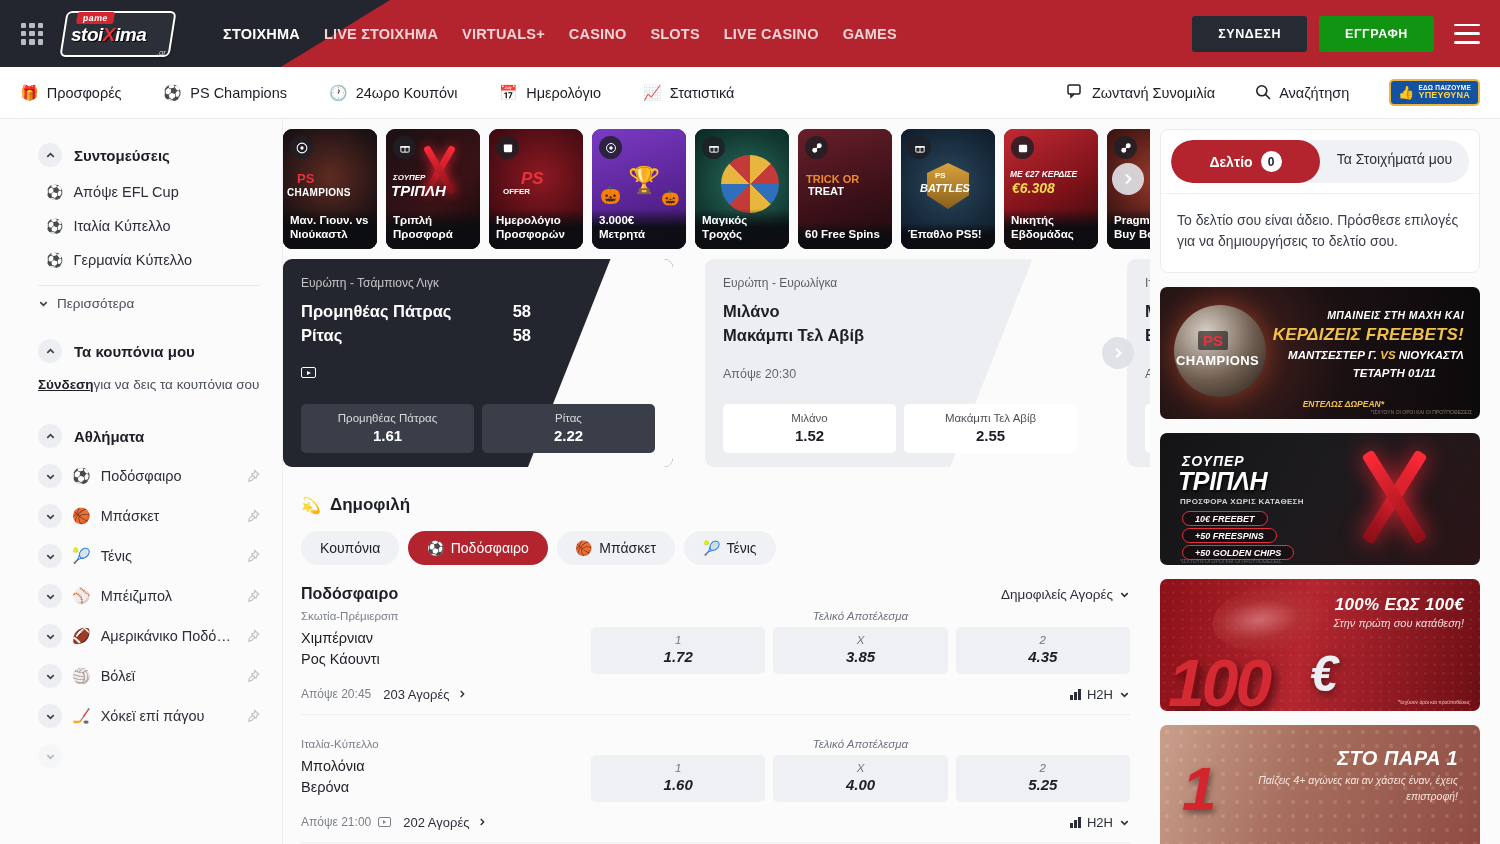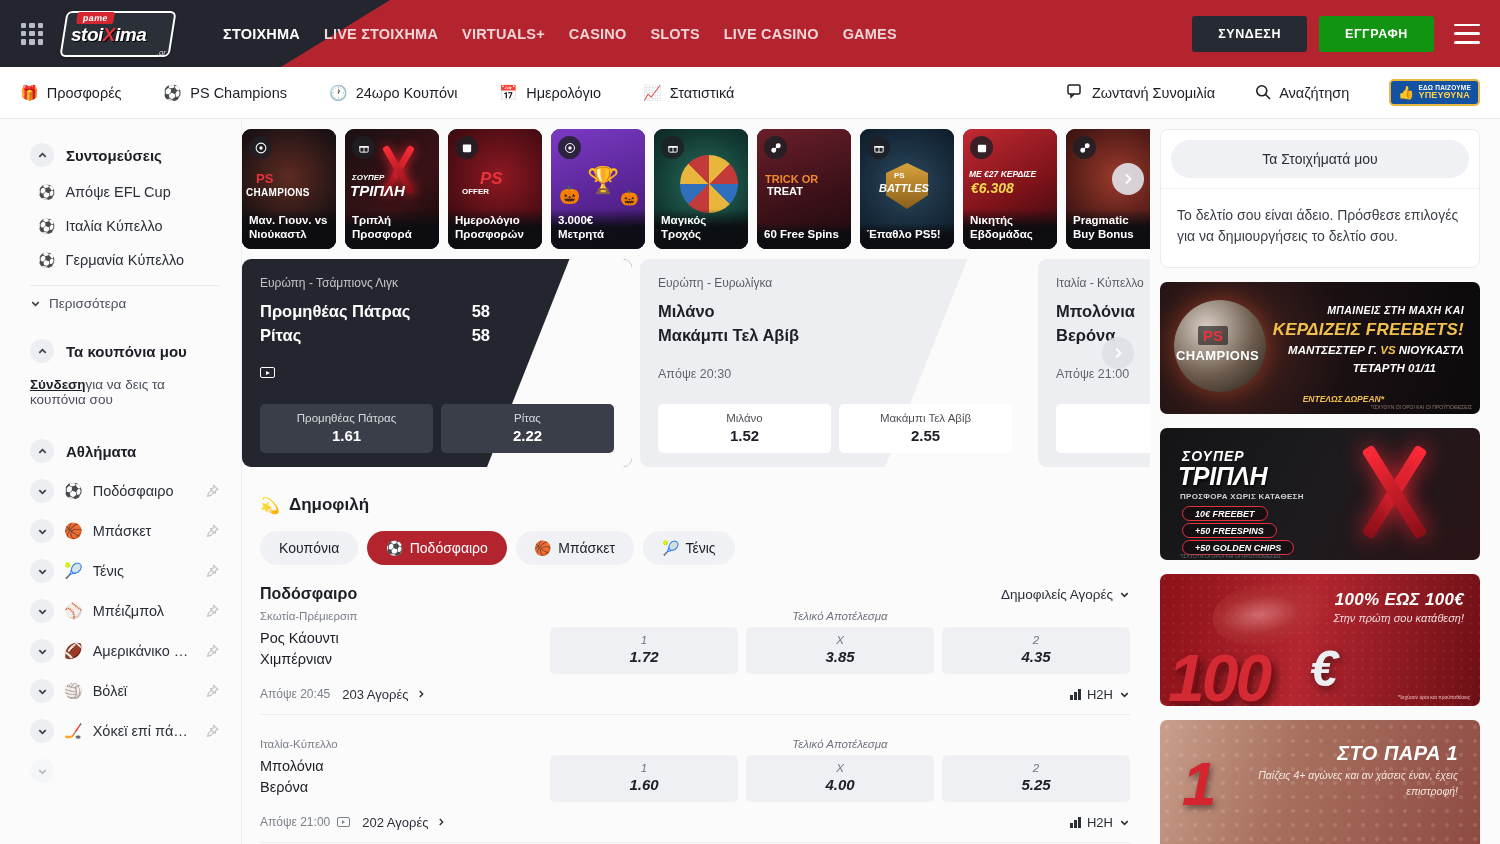--- a/index.html
+++ b/index.html
@@ -49,21 +49,21 @@
     border-radius: 5px; padding: 3px 7px; cursor: pointer; }
   .resp-badge .thumb { font-size: 13px; }
   .resp-badge .rb-txt { display: flex; flex-direction: column; line-height: 1.1; }
   .resp-badge .rb1 { font-size: 6.5px; color: #fff; font-weight: bold; letter-spacing: .2px; }
   .resp-badge .rb2 { font-size: 9px; color: #ffd24d; font-weight: bold; letter-spacing: .2px; }
 
   
   .layout { display: flex; height: calc(844px - 67px - 52px); }
 
   
-  .sidebar { width: 242px; background: #fbfbfc; border-right: 1px solid #eceef1; padding: 16px 0 0 8px; overflow: hidden; flex-shrink: 0; }
+  .sidebar { width: 283px; background: #fbfbfc; border-right: 1px solid #eceef1; padding: 16px 0 0 16px; overflow: hidden; flex-shrink: 0; }
   .side-section-head { display: flex; align-items: center; gap: 12px; padding: 8px 22px 8px 22px; cursor: pointer; }
   .chev-circle { width: 24px; height: 24px; border-radius: 50%; background: #eceef2; display: flex; align-items: center; justify-content: center; flex-shrink: 0; }
   .chev-circle svg { width: 11px; height: 11px; }
   .side-section-title { font-size: 15px; font-weight: bold; color: #1c1f26; }
   .side-link { display: flex; align-items: center; gap: 10px; padding: 9px 22px 9px 30px; font-size: 14.5px; color: #2b2f38; cursor: pointer; }
   .side-link .emo { font-size: 14px; }
   .side-divider { height: 1px; background: #e8eaee; margin: 8px 22px 0 22px; }
   .side-more { display: flex; align-items: center; gap: 8px; padding: 10px 22px; font-size: 13.5px; color: #4a4f59; cursor: pointer; }
   .side-more svg { width: 11px; height: 11px; }
   .side-login-line { padding: 6px 22px 14px 22px; font-size: 13.5px; color: #4a4f59; }
@@ -88,21 +88,21 @@
   .promo-art { position: absolute; inset: 0; }
   .carousel-arrow { position: absolute; width: 32px; height: 32px; border-radius: 50%;
     background: rgba(222,224,229,.92); display: flex; align-items: center; justify-content: center; cursor: pointer; z-index: 6; }
   .carousel-arrow svg { width: 14px; height: 14px; fill: #fff; }
 
   .live-strip { display: flex; gap: 8px; padding: 10px 0 0 0; position: relative; }
   .live-card { width: 390px; height: 208px; border-radius: 9px; padding: 17px 18px; flex-shrink: 0; position: relative; overflow: hidden; cursor: pointer; }
   .live-card.dark { background: #23262e; color: #fff; }
   .live-card.dark::after { content: ""; position: absolute; right: -5px; top: 0; width: 150px; height: 100%;
     background: #fbfbfc; clip-path: polygon(55% 0, 100% 0, 100% 100%, 0 100%); }
-  .live-card.light { background: #edeef1; color: #1c1f26; }
+  .live-card.light { background: #edeef1; color: #1c1f26; margin-left: 24px; }
   .live-card.light::after { content: ""; position: absolute; right: -5px; top: 0; width: 150px; height: 100%;
     background: #fbfbfc; clip-path: polygon(55% 0, 100% 0, 100% 100%, 0 100%); }
   .lc-league { font-size: 12px; opacity: .72; margin-bottom: 12px; position: relative; z-index: 2; }
   .lc-team-row { display: flex; justify-content: space-between; align-items: center; font-size: 16.5px; font-weight: bold;
     margin-bottom: 5px; position: relative; z-index: 2; max-width: 230px; }
   .lc-time { font-size: 12.5px; opacity: .68; margin-top: 22px; position: relative; z-index: 2; }
   .lc-tv { margin-top: 22px; position: relative; z-index: 2; width: 15px; height: 11px;
     border: 1.4px solid currentColor; border-radius: 2px; display: flex; align-items: center; justify-content: center; }
   .lc-tv i { border-left: 4px solid currentColor; border-top: 2.5px solid transparent; border-bottom: 2.5px solid transparent; }
   .lc-odds { position: absolute; left: 18px; right: 18px; bottom: 14px; display: flex; gap: 8px; z-index: 5; }
@@ -721,22 +721,22 @@
         <svg viewBox="0 0 12 12" fill="none" stroke="#2b2f38" stroke-width="1.7">
             <path d="M2.5 4.5L6 8l3.5-3.5"></path>
           </svg>
       </span>
     </div>
 
     <div class="match-row">
       <div class="match-top">
         <div class="match-left">
           <div class="match-league">Σκωτία-Πρέμιερσιπ</div>
+          <div class="match-team">Χιμπέρνιαν</div>
           <div class="match-team">Ρος Κάουντι</div>
-          <div class="match-team">Χιμπέρνιαν</div>
         </div>
         <div class="odds-wrap">
           <div class="market-name">Τελικό Αποτέλεσμα</div>
           <div class="odds-row">
             <div class="odd-box">
               <div class="odd-label">1</div>
               <div class="odd-value">1.72</div>
             </div>
             <div class="odd-box">
               <div class="odd-label">X</div>
@@ -818,20 +818,24 @@
               <path d="M2.5 4.5L6 8l3.5-3.5"></path>
             </svg>
         </span>
       </div>
     </div>
   </main>
 
   <aside class="rightpanel">
     <div class="slip-box">
       <div class="slip-tabs">
+        <div class="slip-tab active">
+          <span>Δελτίο</span>
+          <span class="slip-count">0</span>
+        </div>
         <div class="slip-tab">Τα Στοιχήματά μου</div>
       </div>
       <div class="slip-empty">Το δελτίο σου είναι άδειο. Πρόσθεσε επιλογές για να δημιουργήσεις το δελτίο σου.</div>
     </div>
 
     <div class="banner bn1">
       <div class="ball"></div>
       <div class="ps">PS</div>
       <div class="champ">CHAMPIONS</div>
       <div class="t1">ΜΠΑΙΝΕΙΣ ΣΤΗ ΜΑΧΗ ΚΑΙ</div>

